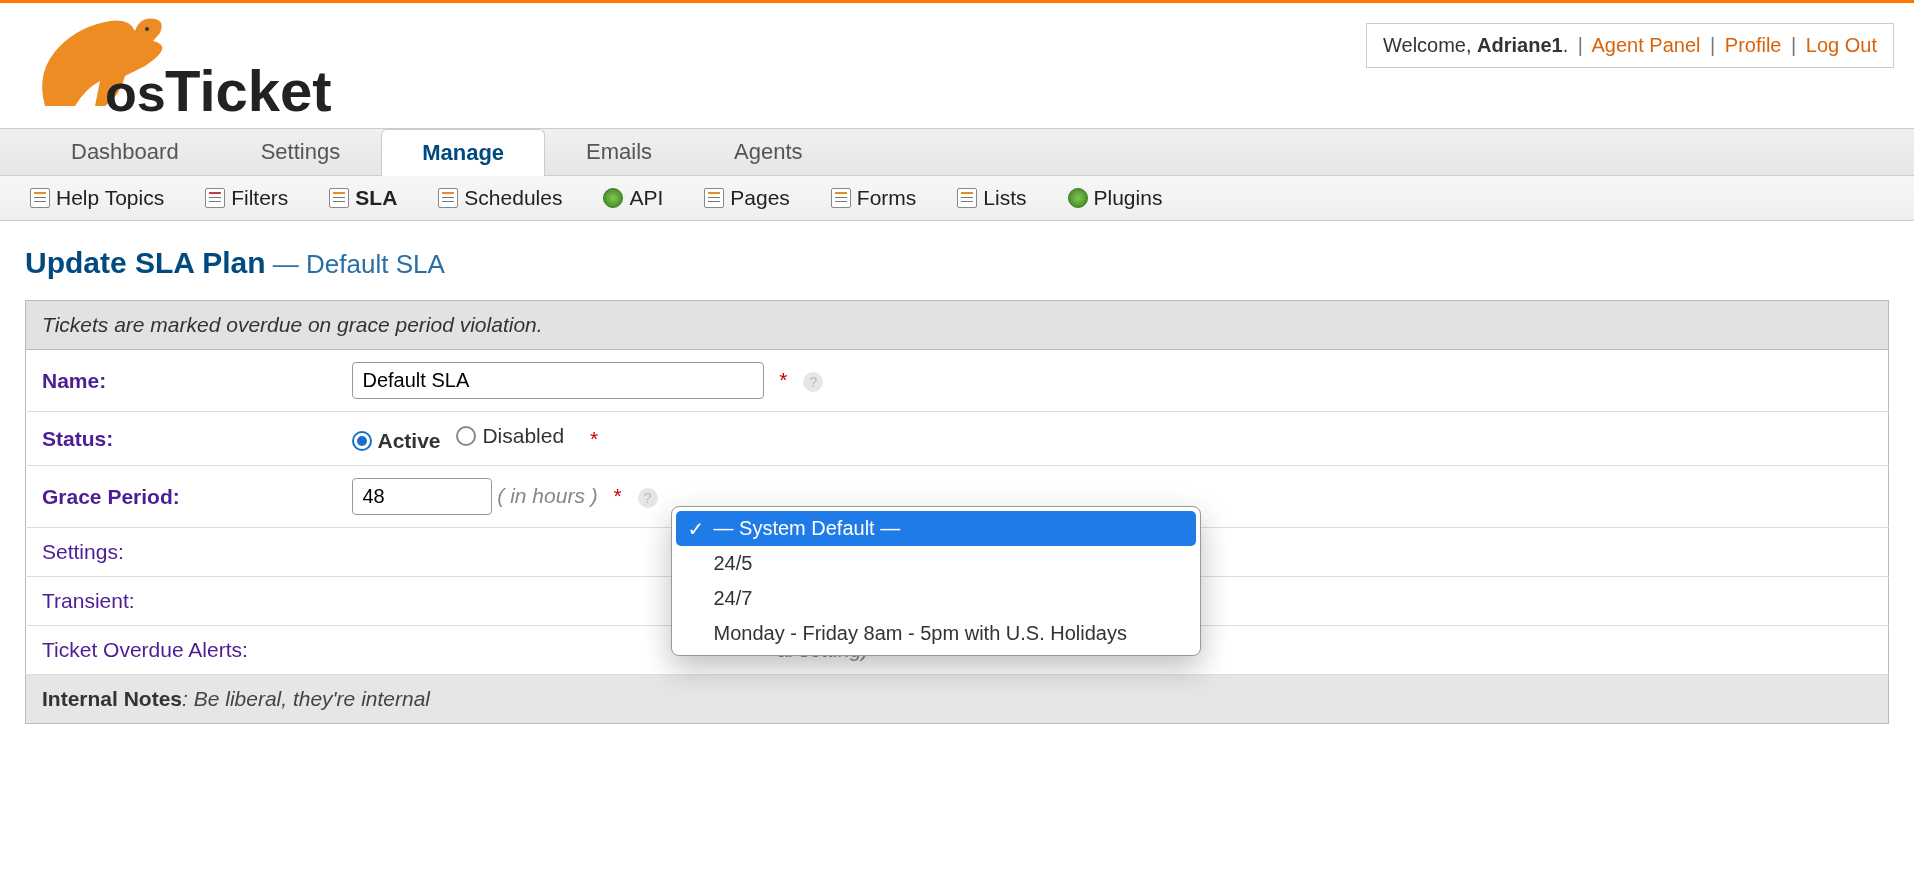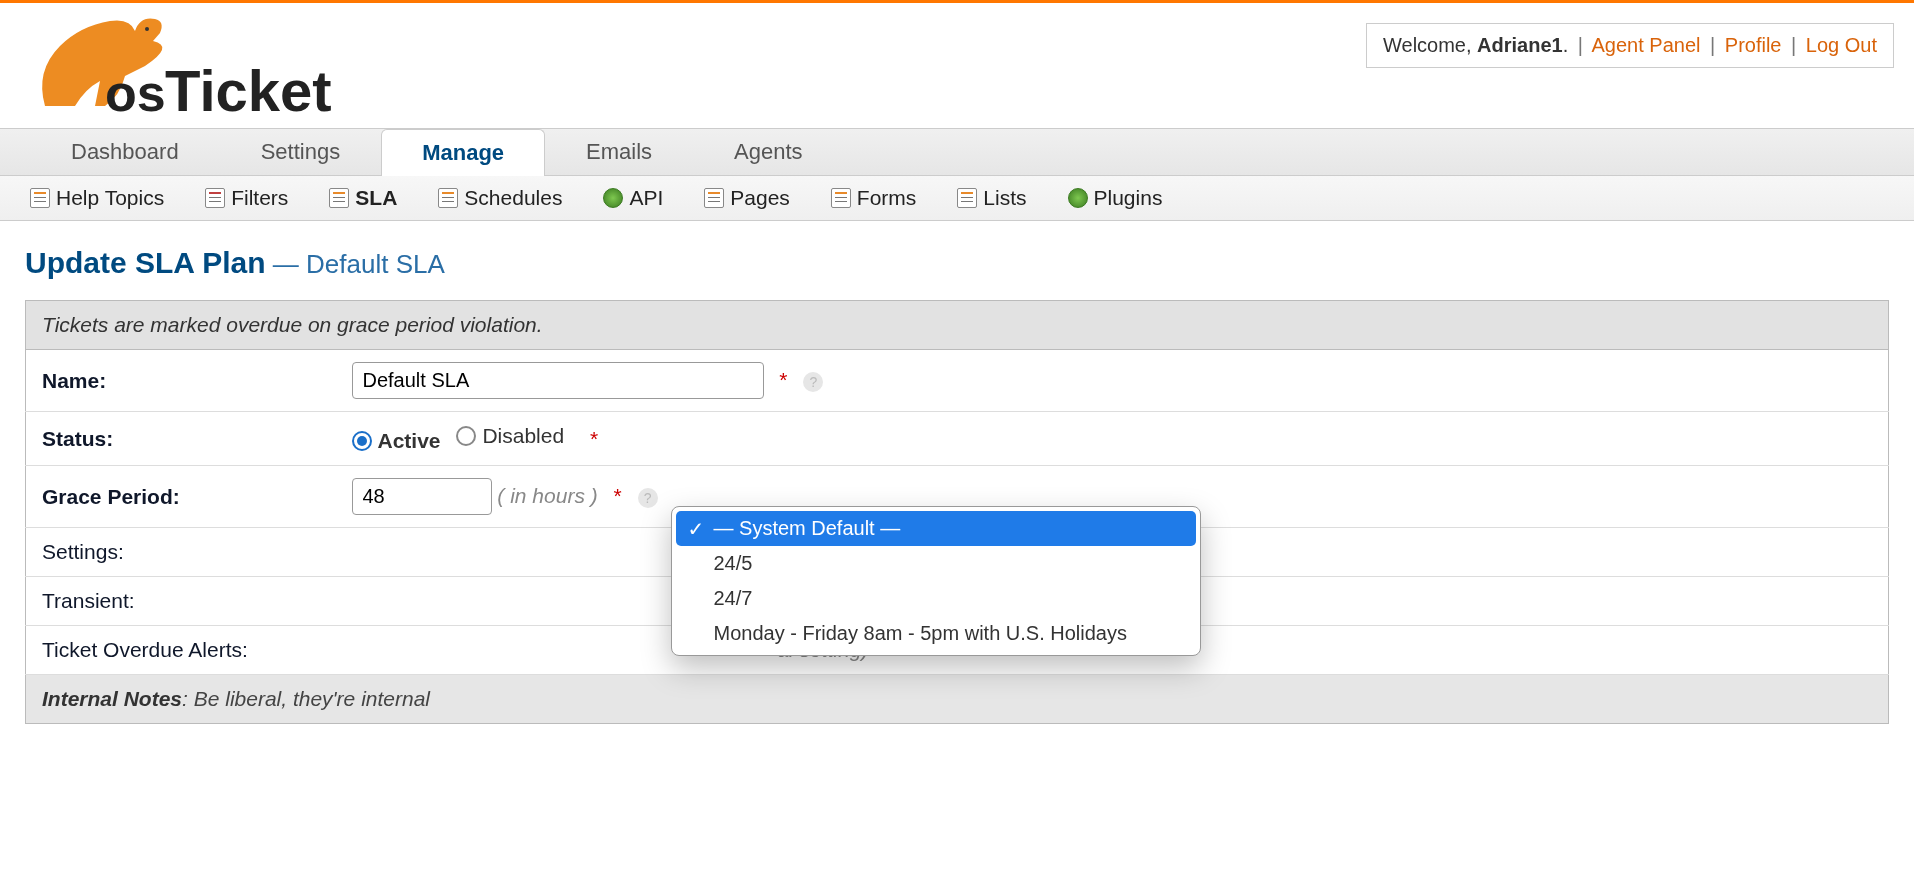--- a/index.html
+++ b/index.html
@@ -122,21 +122,21 @@
       color: #333;
       border-bottom: 1px solid #bbb;
     }
     .form-table tr.row td {
       padding: 12px 16px;
       border-bottom: 1px solid #ddd;
       vertical-align: middle;
       font-size: 21px;
       position: relative;
     }
-    .form-table td.label { width: 310px; font-weight: bold; color:#0f172a;}
+    .form-table td.label { width: 310px; font-weight: bold; color:#4c1d95;}
     .form-table td.label.normal { font-weight: normal; }
     .text-input {
       padding: 6px 10px;
       font-size: 20px;
       border: 1px solid #999;
       border-radius: 4px;
     }
     .wide { width: 412px; }
     .short { width: 140px; }
     .req { color: #cc0000; padding-left: 10px; }
@@ -195,21 +195,21 @@
       color: #fff;
     }
     .partial-text { color: #333; }
     .partial-hint { color: #888; font-style: italic; }
     .internal-notes td {
       background: #e6e6e6;
       padding: 12px 16px;
       font-size: 21px;
       border-bottom: 1px solid #bbb;
     }
-    .internal-notes b { font-style: italic; }
+    .internal-notes b { }
     .internal-notes span { font-style: italic; color: #444;}
   </style>
 </head>
 <body>
 
 <div class="top-border"></div>
 
 <div class="header-area">
   <div class="logo-wrap">
     <svg width="320" height="110" viewBox="0 0 320 110">

